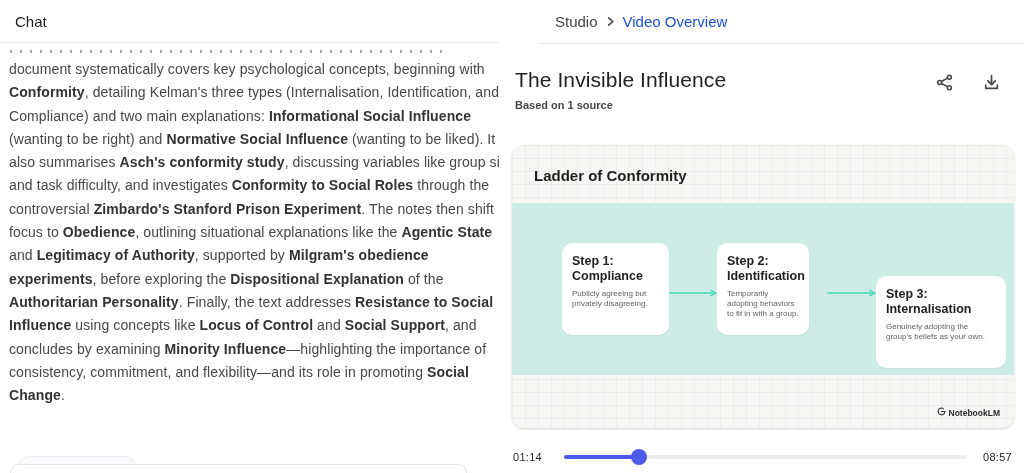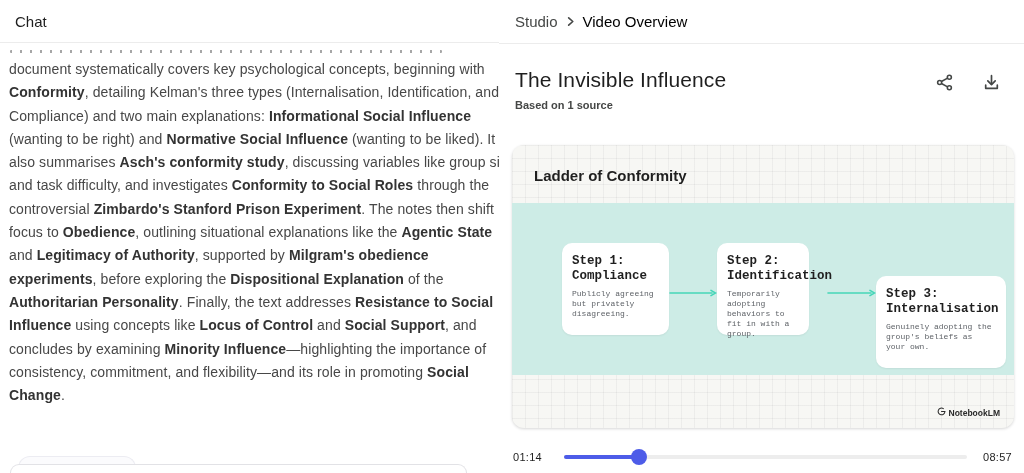--- a/index.html
+++ b/index.html
@@ -44,44 +44,44 @@
   }
   .input-peek {
     position:absolute; left:10px; bottom:0; width:457px; height:9px;
     background:#fff; border:1px solid #e2e2e6; border-bottom:none;
     border-radius:14px 14px 0 0; z-index:2;
   }
 
   
   .studio-panel { left:499px; width:525px; height:473px; border-radius:14px 0 0 14px; }
   .breadcrumb { height:44px; display:flex; align-items:center; gap:7px; padding:0 16px;
-    border-bottom:1px solid #ececec; }
+    border-bottom:1px solid #ececec;margin-left:40px; }
   .crumb { font-size:15px; color:#454746; background:none; border:none; cursor:pointer;
     font-family:"Liberation Sans", sans-serif; }
-  .crumb.current { color:#000000; }
+  .crumb.current { color:#1d4ed8; }
   .title-row { display:flex; align-items:flex-start; padding:24px 17px 0 16px; }
   .doc-title { font-size:21px; font-weight:400; color:#1f1f1f; letter-spacing:.1px; }
   .doc-subtitle { margin-top:7px; font-size:11px; font-weight:700; color:#454746; }
   .title-actions { margin-left:auto; display:flex; gap:24px; padding:3px 4px 0 0; color:#3c4043; }
 
   .video-frame {
     position:absolute; left:13px; top:145px; width:502px; height:283px;
     border-radius:12px; overflow:hidden; cursor:pointer;
     background-color:#f7f7f4;
     background-image:
       linear-gradient(rgba(80,80,80,.06) 1px, transparent 1px),
       linear-gradient(90deg, rgba(80,80,80,.06) 1px, transparent 1px);
     background-size:13px 13px;
     box-shadow:0 1px 3px rgba(0,0,0,.16);
   }
   .slide-title { position:absolute; left:22px; top:22px; font-size:15px; font-weight:700; color:#1f1f1f; }
   .mint-band { position:absolute; left:0; right:0; top:58px; height:172px; background:#cdece6; }
   .step-card {
     position:absolute; top:40px; width:107px; height:92px; background:#fff;
-    border-radius:10px; padding:11px 10px; box-shadow:0 1px 2px rgba(0,0,0,.06);font-family:Liberation Mono, monospace;
+    border-radius:10px; padding:11px 10px; box-shadow:0 1px 2px rgba(0,0,0,.06);
   }
   .step-card.c1 { left:50px; }
   .step-card.c2 { left:205px; width:92px; }
   .step-card.c3 { left:364px; width:130px;margin-top:33px; }
   .step-head { font-size:12.5px; font-weight:700; color:#1f1f1f; line-height:15px; }
   .step-desc { margin-top:5px; font-size:8px; line-height:10px; color:#5f6368; }
   .arrow { position:absolute; top:81px; height:10px; color:#45d6b8; }
   .arrow.a1 { left:157px; width:48px; }
   .arrow.a2 { left:315px; width:49px; }
   .watermark {

